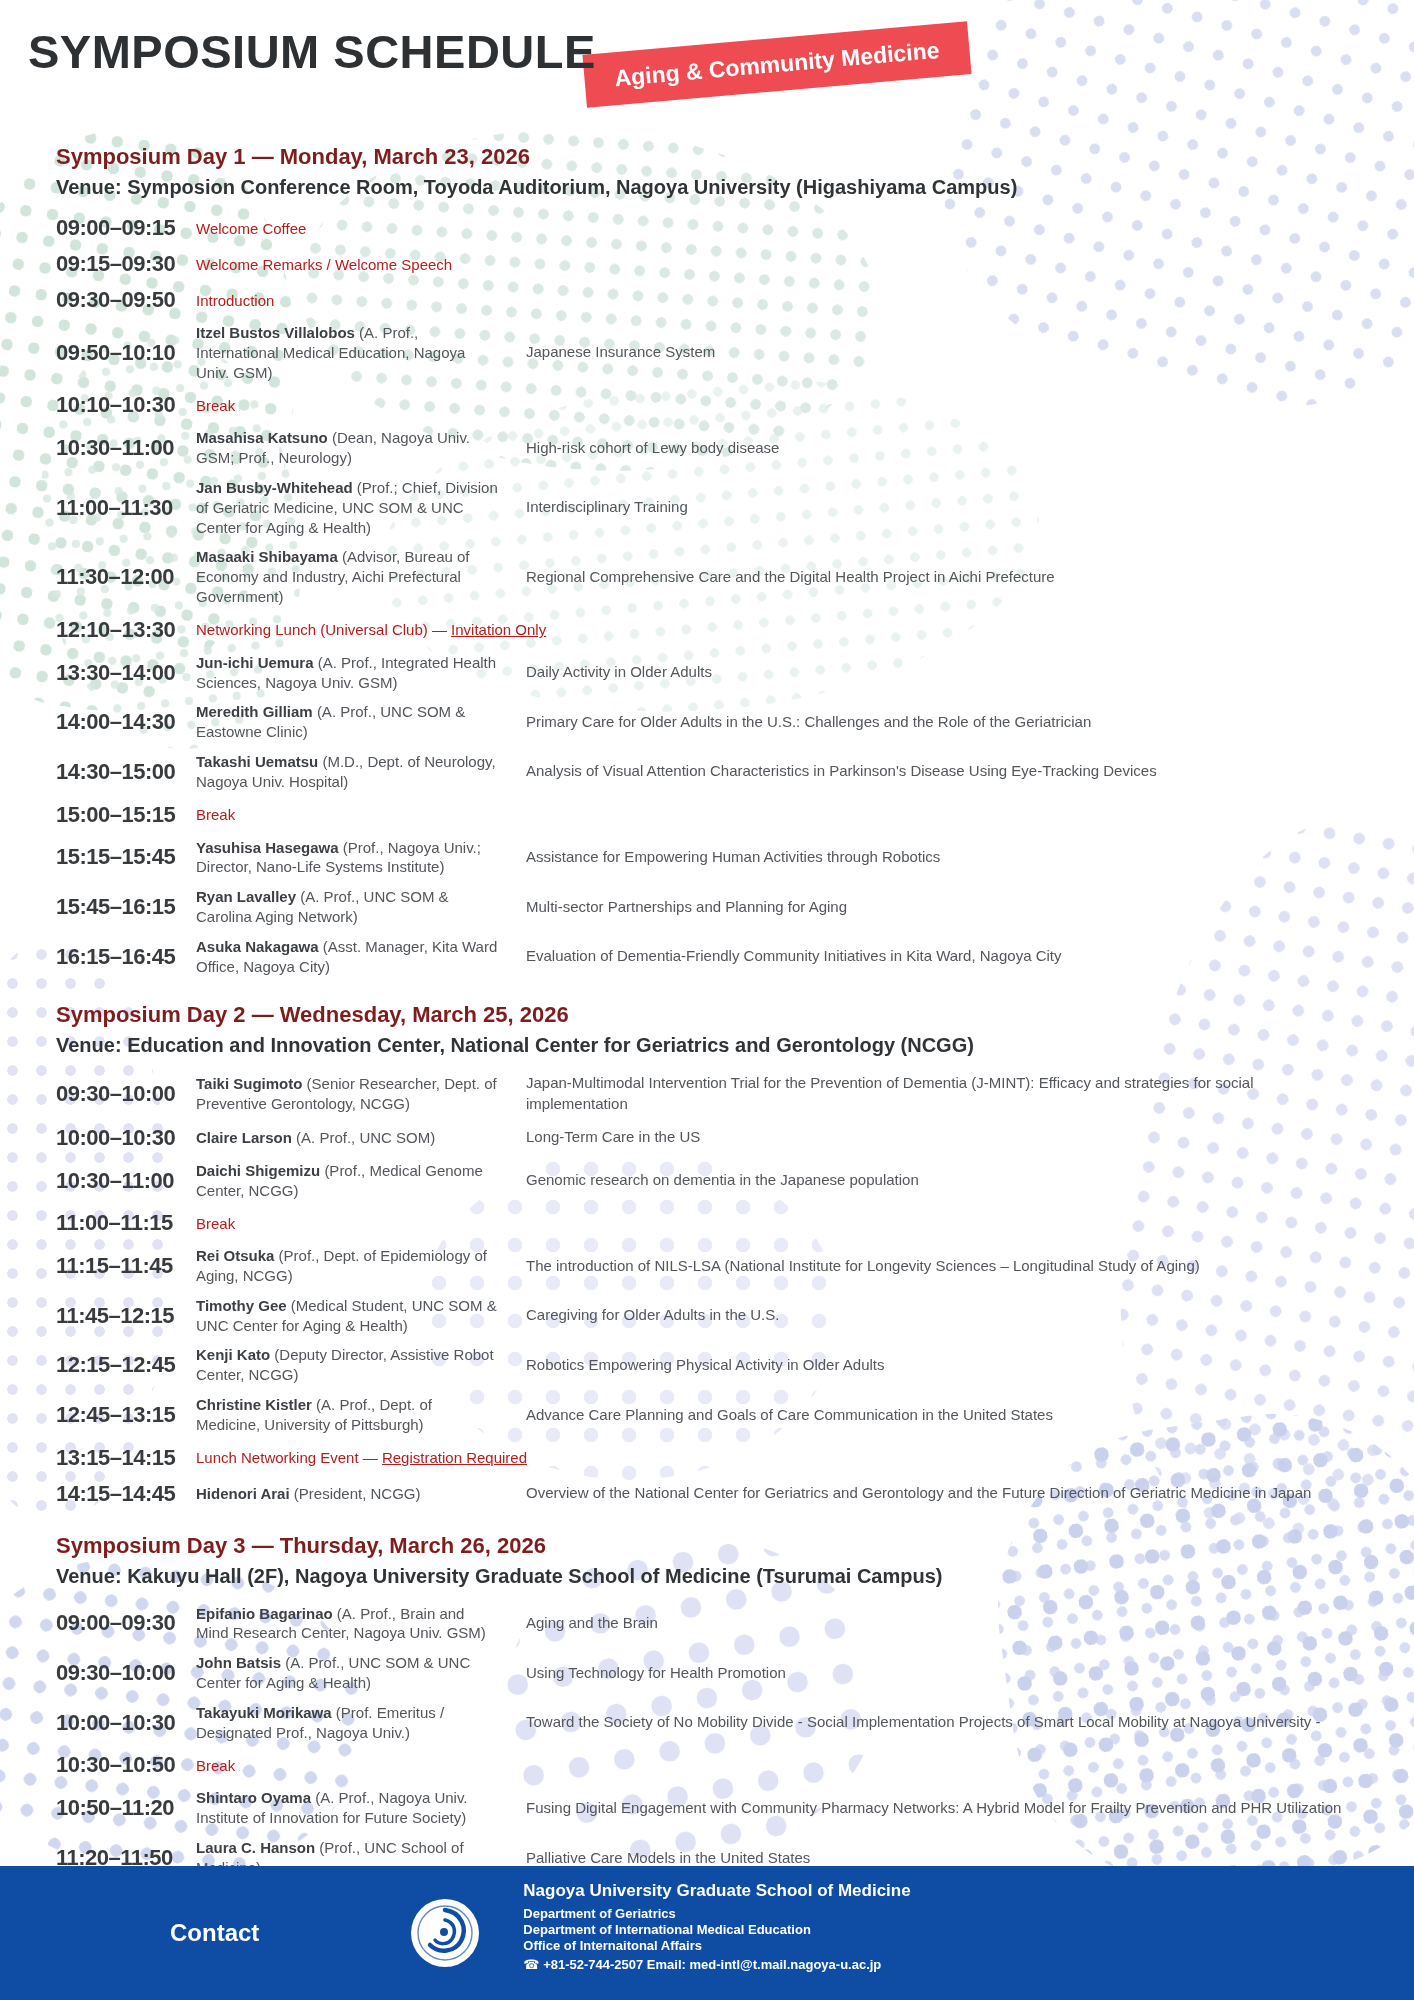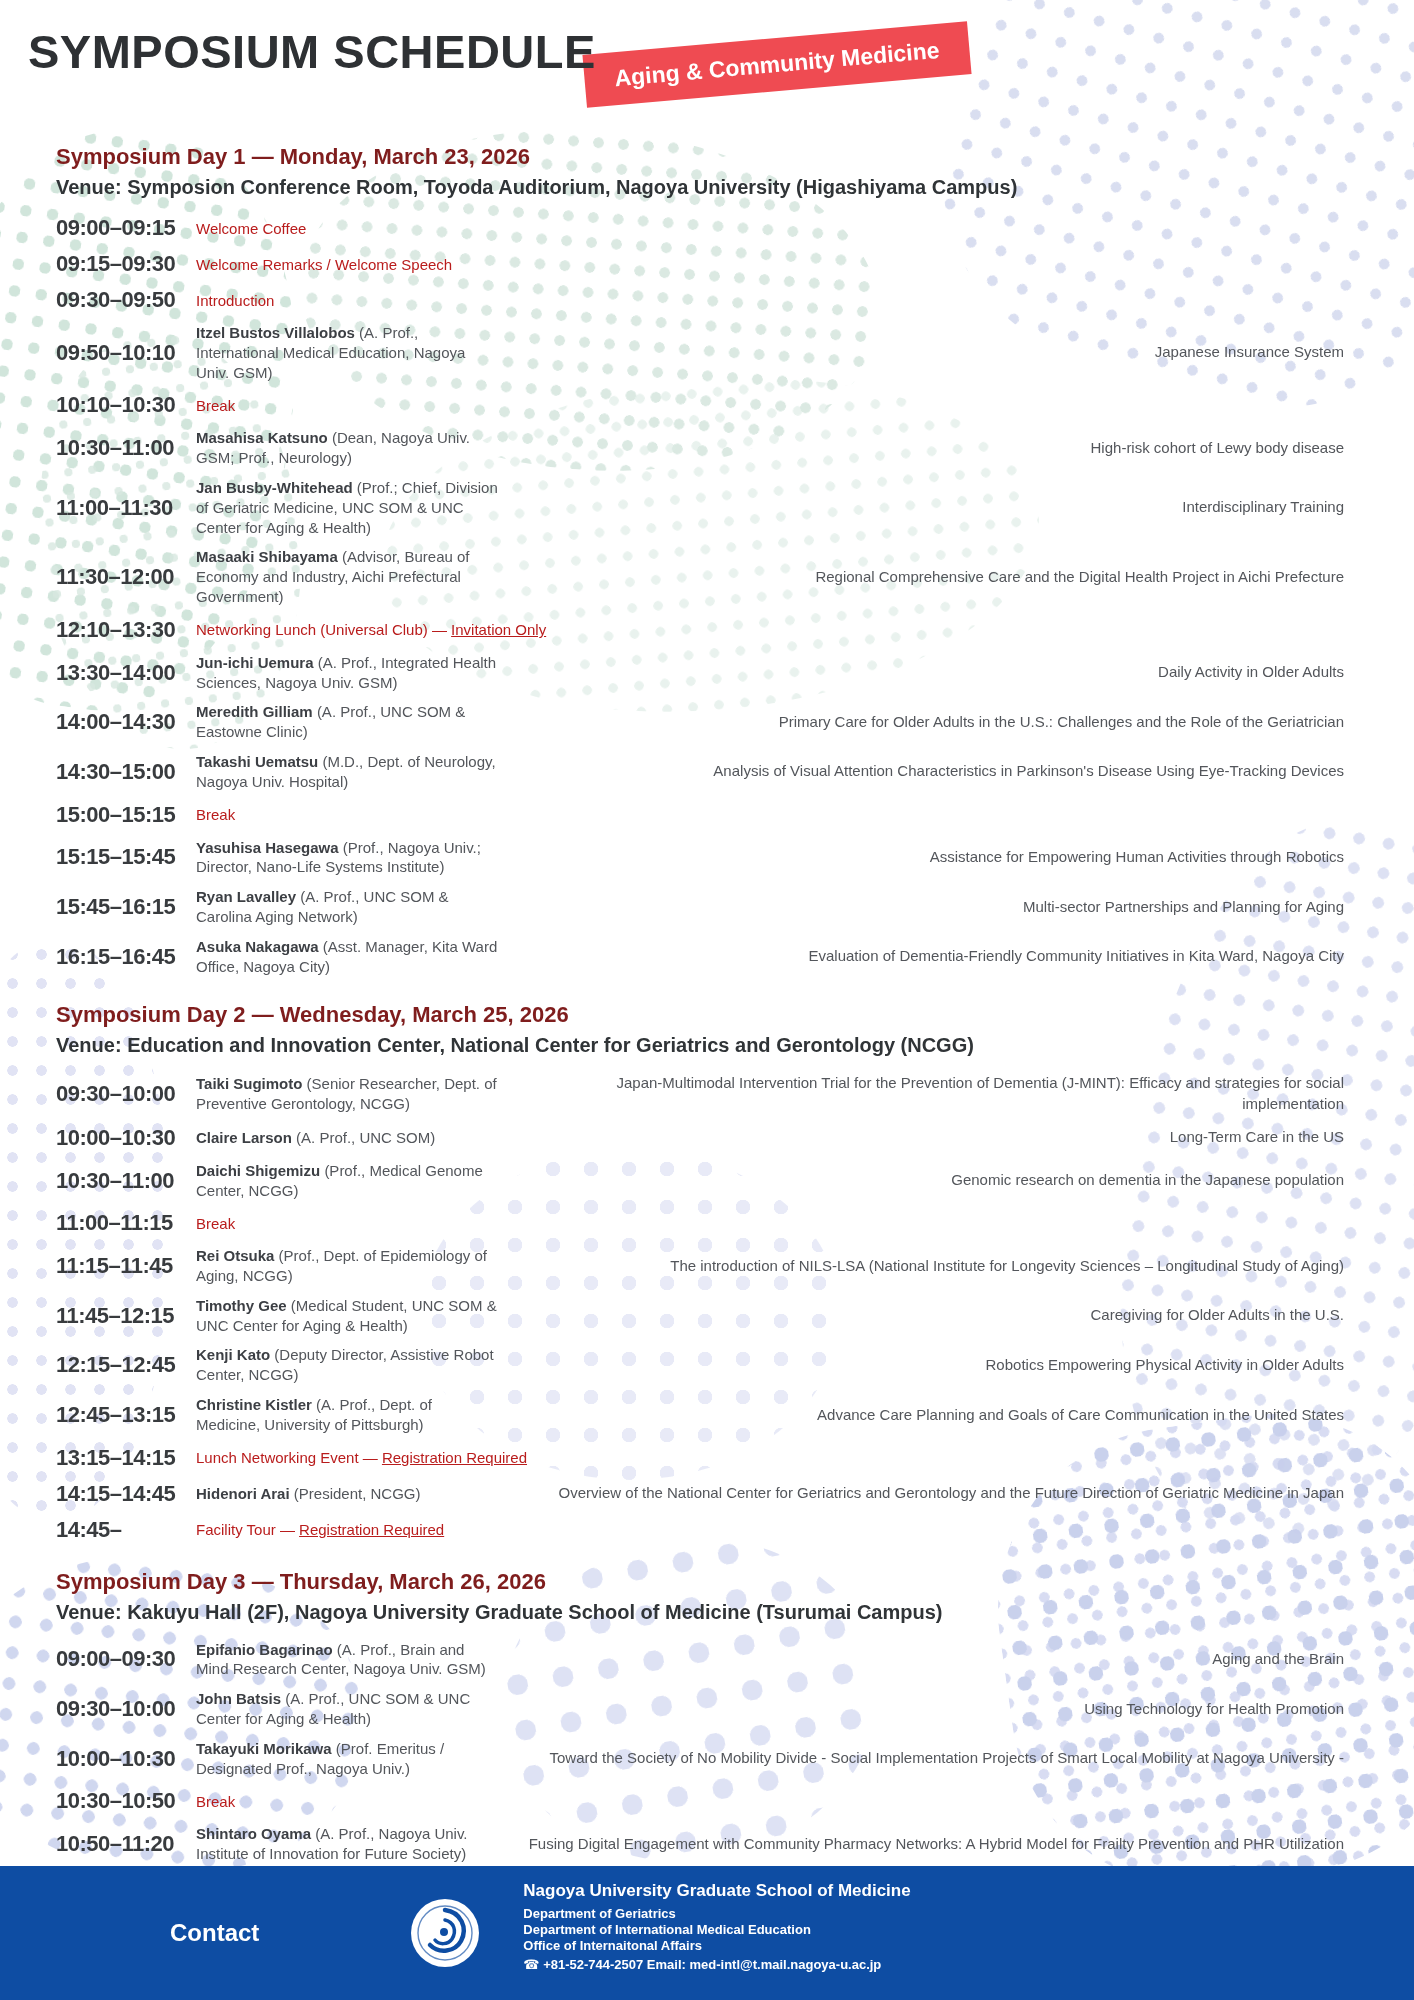--- a/index.html
+++ b/index.html
@@ -65,21 +65,21 @@
   .rows{}
   .row{
     display:grid;grid-template-columns:140px 330px 1fr;
     align-items:center;margin-bottom:10px;
   }
   .time{
     font-size:22px;font-weight:800;color:#383b3e;letter-spacing:-.5px;white-space:nowrap;
   }
   .speaker{font-size:15px;line-height:1.32;color:#53565b;padding-right:28px;}
   .speaker b{color:#3c3f44;font-weight:800;}
-  .topic{font-size:15px;line-height:1.38;color:#53565b;text-align:right;}
+  .topic{font-size:15px;line-height:1.38;color:#53565b;}
   .event{grid-column:2 / 4;font-size:15px;color:#b91c1c;}
   .event .link{text-decoration:underline;cursor:pointer;}
   
   .footer{
     position:absolute;left:0;bottom:0;width:100%;height:134px;background:#0e4da3;
     z-index:3;display:flex;align-items:center;color:#ffffff;
   }
   .contact-label{margin-left:170px;font-size:24px;font-weight:800;}
   .logo-wrap{margin-left:150px;width:72px;height:72px;flex:0 0 auto;}
   .footer-text{margin-left:42px;}
@@ -233,24 +233,20 @@
           <div class="topic">Advance Care Planning and Goals of Care Communication in the United States</div>
         </div>
         <div class="row">
           <div class="time">13:15–14:15</div>
           <div class="event"><span>Lunch Networking Event — </span><span class="link">Registration Required</span></div>
         </div>
         <div class="row">
           <div class="time">14:15–14:45</div>
           <div class="speaker"><b>Hidenori Arai</b> <span>(President, NCGG)</span></div>
           <div class="topic">Overview of the National Center for Geriatrics and Gerontology and the Future Direction of Geriatric Medicine in Japan</div>
-        </div>
-        <div class="row">
-          <div class="time">14:45–</div>
-          <div class="event"><span>Facility Tour — </span><span class="link">Registration Required</span></div>
         </div>
       </div>
   </section>
 
   <section class="day-section">
     <h2 class="day-heading">Symposium Day 3 — Thursday, March 26, 2026</h2>
     <p class="venue">Venue: Kakuyu Hall (2F), Nagoya University Graduate School of Medicine (Tsurumai Campus)</p>
     <div class="rows">
         <div class="row">
           <div class="time">09:00–09:30</div>

